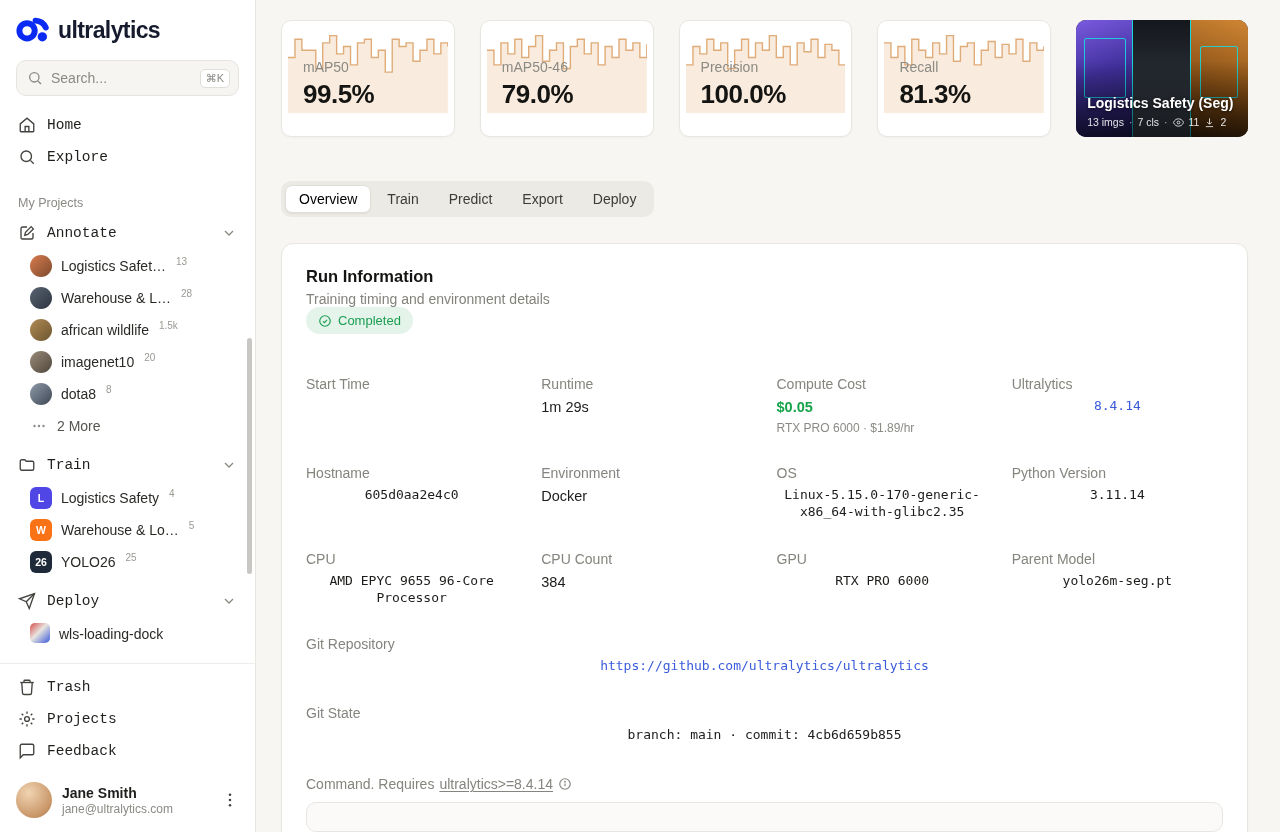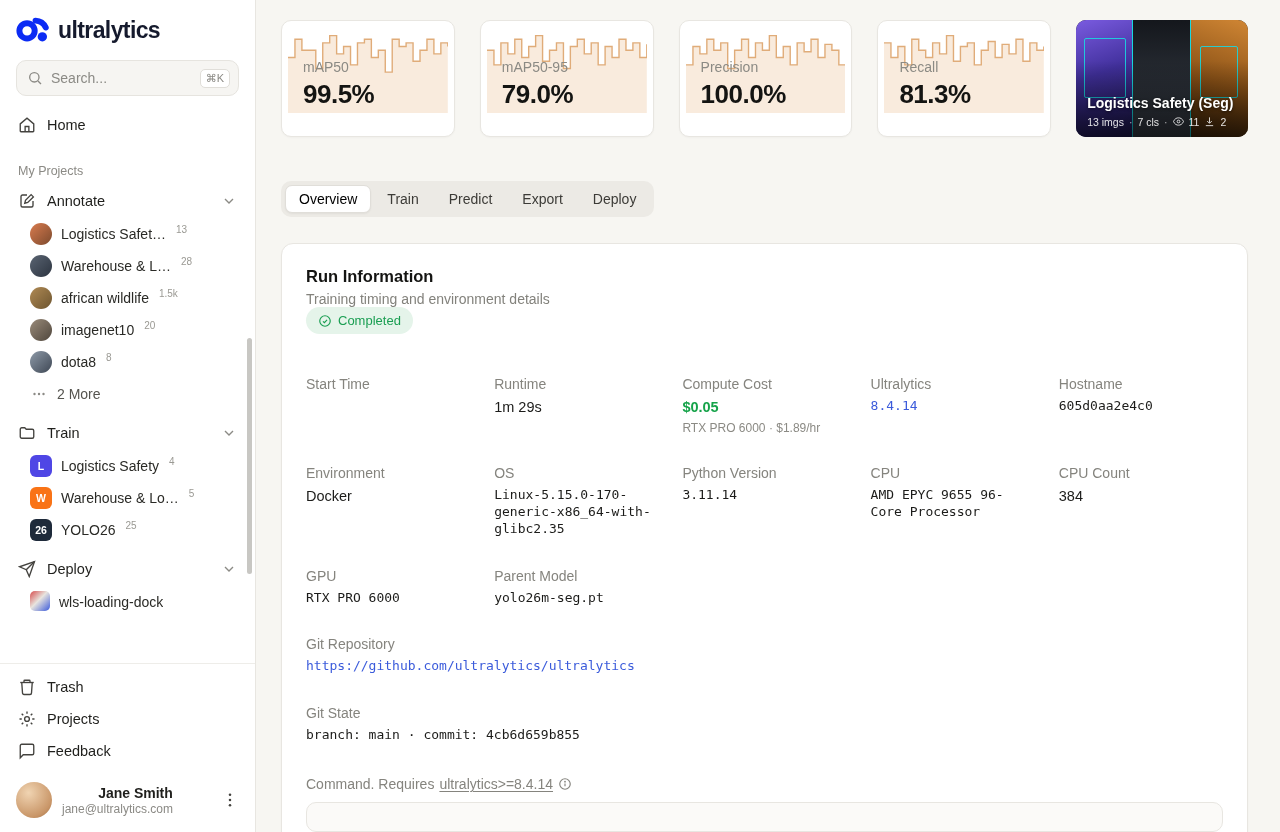--- a/index.html
+++ b/index.html
@@ -17,21 +17,21 @@
   .search-box { margin: 2px 16px 12px 16px; height: 36px; background: #f6f5f2; border: 1px solid #e6e4df;
                 border-radius: 10px; display: flex; align-items: center; gap: 8px; padding: 0 8px 0 10px; }
   .search-box svg { width: 16px; height: 16px; color: #8b8a85; flex: none; }
   .search-box input { border: none; outline: none; background: transparent; flex: 1; min-width: 0;
                       font-size: 14px; color: #55544f; font-family: "Liberation Sans", sans-serif; }
   .search-box input::placeholder { color: #8b8a85; }
   .kbd { font-size: 11px; color: #8b8a85; border: 1px solid #e0ded9; background: #fff;
          border-radius: 5px; padding: 2px 5px; }
 
   .nav-item { display: flex; align-items: center; gap: 11px; height: 30px; margin: 2px 8px;
-              padding: 0 10px; border-radius: 8px; font-size: 14.5px; color: #1f1f1c; cursor: pointer; }
+              padding: 0 10px; border-radius: 8px; font-size: 14.5px; color: #1f1f1c; cursor: pointer; font-family: Liberation Mono, monospace; }
   .nav-item svg { width: 18px; height: 18px; color: #44433f; flex: none; }
   .nav-item .chev { margin-left: auto; width: 16px; height: 16px; color: #8b8a85; }
 
   .projects-label { margin: 22px 18px 6px 18px; font-size: 12.5px; color: #8b8a85; }
 
   .sidebar-scroll { flex: 1; min-height: 0; overflow: hidden; }
   .tree-section { margin-bottom: 8px; }
   .tree-item { display: flex; align-items: flex-start; gap: 9px; height: 32px; margin: 0 8px 0 20px;
                padding: 5px 10px; border-radius: 8px; font-size: 14px; color: #2a2a26; cursor: pointer; }
   .avatar-sm { width: 22px; height: 22px; border-radius: 50%; flex: none; }
@@ -43,21 +43,21 @@
               padding: 5px 10px; border-radius: 8px; font-size: 14px; color: #55544f; cursor: pointer; }
   .more-row svg { width: 18px; height: 18px; color: #8b8a85; }
   .flag-thumb { width: 20px; height: 20px; border-radius: 5px; flex: none;
                 background: linear-gradient(135deg, #d64c4c 0%, #e8e4de 45%, #3b5bdb 100%); }
 
   .sidebar-footer { border-top: 1px solid #eeede9; padding: 6px 0 4px 0; }
   .user-row { display: flex; align-items: center; gap: 10px; padding: 10px 14px 14px 16px; }
   .avatar-lg { width: 36px; height: 36px; border-radius: 50%; flex: none;
                background: radial-gradient(circle at 35% 30%, #f0d4b2, #c99668 70%, #9c6b40); }
   .user-meta { flex: 1; min-width: 0; }
-  .user-name { font-size: 14px; font-weight: 700; color: #1f1f1c; text-align: center; }
+  .user-name { font-size: 14px; font-weight: 700; color: #1f1f1c; }
   .user-email { font-size: 12px; color: #8b8a85; margin-top: 1px; }
   .kebab { width: 22px; height: 22px; display: flex; align-items: center; justify-content: center;
            color: #44433f; cursor: pointer; }
   .vscrollbar { position: absolute; right: 3px; top: 338px; width: 5px; height: 236px;
                 background: #c8c7c3; border-radius: 3px; }
 
   
   .main { flex: 1; min-width: 0; padding: 20px 32px 0 25px; overflow: hidden; }
 
   .metrics-row { display: flex; gap: 25px; }
@@ -71,45 +71,45 @@
   .project-card { flex: 1; height: 117px; border-radius: 10px; position: relative; overflow: hidden;
                   display: flex; cursor: pointer; background: #14161a; }
   .slice { flex: 1; }
   .s1 { background: linear-gradient(160deg, #7a5be0 0%, #41309c 45%, #201a55 100%); box-shadow: inset -1px 0 0 #19d7e0; }
   .s2 { background: linear-gradient(180deg, #14171c 0%, #2c3139 60%, #3a404a 100%); box-shadow: inset -1px 0 0 #19d7e0; }
   .s3 { background: linear-gradient(200deg, #d08634 0%, #8a5116 55%, #46290b 100%); }
   .seg-box { position: absolute; border: 1.5px solid #19d7e0; border-radius: 2px; opacity: 0.9; }
   .proj-overlay { position: absolute; inset: 0; background: linear-gradient(180deg, rgba(0,0,0,0) 35%, rgba(0,0,0,0.62) 100%); }
   .proj-title { position: absolute; left: 11px; bottom: 26px; color: #fff; font-size: 14px; font-weight: 700;
                 text-shadow: 0 1px 3px rgba(0,0,0,0.6); }
-  .proj-stats { position: absolute; left: 11px; bottom: 9px; display: flex; align-items: flex-start; gap: 5px;
+  .proj-stats { position: absolute; left: 11px; bottom: 9px; display: flex; align-items: flex-end; gap: 5px;
                 color: rgba(255,255,255,0.88); font-size: 10.5px; }
   .proj-stats svg { width: 11px; height: 11px; }
   .proj-stats .dot { opacity: 0.7; }
 
   .tabs { display: inline-flex; gap: 2px; margin-top: 44px; background: #eceae5; border-radius: 10px; padding: 4px; }
   .tab { border: 1px solid transparent; background: transparent; font-family: "Liberation Sans", sans-serif;
          font-size: 14px; color: #3c3b37; padding: 5px 13px; border-radius: 7px; cursor: pointer; }
   .tab.active { background: #fff; border-color: #e0ded9; color: #000000; box-shadow: 0 1px 2px rgba(0,0,0,0.05); }
 
   .run-card { margin-top: 26px; background: #fff; border: 1px solid #e8e6e1; border-radius: 12px;
               padding: 23px 24px 24px 24px; box-shadow: 0 1px 2px rgba(0,0,0,0.03); }
   .run-header { display: flex; justify-content: space-between; align-items: flex-start; flex-direction: column; }
   .run-title { font-size: 16.5px; font-weight: 700; color: #141412; }
   .run-subtitle { font-size: 14px; color: #83827c; margin-top: 5px; }
   .status-badge { display: flex; align-items: center; gap: 6px; background: #e5f4ea; color: #1a9e52;
                   border-radius: 999px; padding: 6px 12px; font-size: 13px; font-weight: 500; }
   .status-badge svg { width: 14px; height: 14px; }
 
-  .fields { margin-top: 42px; display: grid; grid-template-columns: 1fr 1fr 1fr 1fr 1fr; column-gap: 24px; row-gap: 30px; }
+  .fields { margin-top: 42px; display: grid; grid-template-columns: 1fr 1fr 1fr 1fr; column-gap: 24px; row-gap: 30px; }
   .field {}
   .span3 { grid-column: 1 / -1; }
   .field-label { font-size: 14px; color: #85847e; margin-bottom: 6px; }
   .field-value { font-size: 14.5px; color: #1c1c1a; line-height: 1.3; }
-  .mono { font-family: "DejaVu Sans Mono", monospace; font-size: 13px; }
+  .mono { font-family: "DejaVu Sans Mono", monospace; font-size: 13px; text-align: center; }
   .green { color: #16a34a; font-weight: 600; }
   .link { color: #3b5bdb; cursor: pointer; }
   .field-sub { font-size: 12px; color: #8b8a84; margin-top: 4px; }
   .field-sub:empty { display: none; }
 
   .cmd-section { margin-top: 32px; }
   .cmd-label { display: flex; align-items: center; gap: 5px; font-size: 14px; color: #85847e; }
   .cmd-req { text-decoration: underline; text-underline-offset: 2px; }
   .cmd-label svg { width: 14px; height: 14px; color: #85847e; }
   .code-block { margin-top: 10px; background: #fbfaf8; border: 1px solid #e8e6e1; border-radius: 10px;
@@ -141,20 +141,27 @@
       <span class="kbd">⌘K</span>
     </div>
 
     <nav>
       <div class="nav-item">
         <svg viewBox="0 0 24 24" fill="none" stroke="currentColor" stroke-width="1.8">
           <path d="M3 10.5 L12 3 L21 10.5 V20 a1 1 0 0 1 -1 1 H4 a1 1 0 0 1 -1 -1 Z"></path>
             <path d="M9.5 21 V14 h5 v7"></path>
         </svg>
         <span>Home</span>
+      </div>
+      <div class="nav-item">
+        <svg viewBox="0 0 24 24" fill="none" stroke="currentColor" stroke-width="1.8">
+          <circle cx="11" cy="11" r="7"></circle>
+            <path d="M16.5 16.5 L21 21"></path>
+        </svg>
+        <span>Explore</span>
       </div>
     </nav>
 
     <div class="projects-label">My Projects</div>
 
     <div class="sidebar-scroll">
 
       <div class="tree-section">
         <div class="nav-item">
           <svg viewBox="0 0 24 24" fill="none" stroke="currentColor" stroke-width="1.8">
@@ -319,21 +326,21 @@
             <path d="M0 14.20 L4.35 14.20 L4.35 5.70 L8.70 5.70 L8.70 10.80 L13.04 10.80 L13.04 10.80 L17.39 10.80 L17.39 19.30 L21.74 19.30 L21.74 7.40 L26.09 7.40 L26.09 4.00 L30.43 4.00 L30.43 12.50 L34.78 12.50 L34.78 9.10 L39.13 9.10 L39.13 17.60 L43.48 17.60 L43.48 7.40 L47.83 7.40 L47.83 5.70 L52.17 5.70 L52.17 14.20 L56.52 14.20 L56.52 10.80 L60.87 10.80 L60.87 21.00 L65.22 21.00 L65.22 5.70 L69.57 5.70 L69.57 9.10 L73.91 9.10 L73.91 7.40 L78.26 7.40 L78.26 15.90 L82.61 15.90 L82.61 10.80 L86.96 10.80 L86.96 5.70 L91.30 5.70 L91.30 12.50 L95.65 12.50 L95.65 7.40 L100.00 7.40 L100.00 9.10" fill="none" stroke="#e0ac79" stroke-width="1.4" vector-effect="non-scaling-stroke"></path>
           </svg>
         <div class="metric-label">mAP50</div>
         <div class="metric-value">99.5%</div>
       </div>
       <div class="metric-card">
         <svg class="spark" viewBox="0 0 100 40" preserveAspectRatio="none">
             <path d="M0 10.80 L4.35 10.80 L4.35 17.60 L8.70 17.60 L8.70 7.40 L13.04 7.40 L13.04 12.50 L17.39 12.50 L17.39 5.70 L21.74 5.70 L21.74 14.20 L26.09 14.20 L26.09 9.10 L30.43 9.10 L30.43 4.00 L34.78 4.00 L34.78 15.90 L39.13 15.90 L39.13 10.80 L43.48 10.80 L43.48 7.40 L47.83 7.40 L47.83 19.30 L52.17 19.30 L52.17 9.10 L56.52 9.10 L56.52 5.70 L60.87 5.70 L60.87 12.50 L65.22 12.50 L65.22 7.40 L69.57 7.40 L69.57 17.60 L73.91 17.60 L73.91 9.10 L78.26 9.10 L78.26 14.20 L82.61 14.20 L82.61 5.70 L86.96 5.70 L86.96 10.80 L91.30 10.80 L91.30 7.40 L95.65 7.40 L95.65 14.20 L100.00 14.20 L100.00 8.08 L100 40 L0 40 Z" fill="rgba(236,190,141,0.30)"></path>
             <path d="M0 10.80 L4.35 10.80 L4.35 17.60 L8.70 17.60 L8.70 7.40 L13.04 7.40 L13.04 12.50 L17.39 12.50 L17.39 5.70 L21.74 5.70 L21.74 14.20 L26.09 14.20 L26.09 9.10 L30.43 9.10 L30.43 4.00 L34.78 4.00 L34.78 15.90 L39.13 15.90 L39.13 10.80 L43.48 10.80 L43.48 7.40 L47.83 7.40 L47.83 19.30 L52.17 19.30 L52.17 9.10 L56.52 9.10 L56.52 5.70 L60.87 5.70 L60.87 12.50 L65.22 12.50 L65.22 7.40 L69.57 7.40 L69.57 17.60 L73.91 17.60 L73.91 9.10 L78.26 9.10 L78.26 14.20 L82.61 14.20 L82.61 5.70 L86.96 5.70 L86.96 10.80 L91.30 10.80 L91.30 7.40 L95.65 7.40 L95.65 14.20 L100.00 14.20 L100.00 8.08" fill="none" stroke="#e0ac79" stroke-width="1.4" vector-effect="non-scaling-stroke"></path>
           </svg>
-        <div class="metric-label">mAP50-95</div>
+        <div class="metric-label">mAP50-46</div>
         <div class="metric-value">79.0%</div>
       </div>
       <div class="metric-card">
         <svg class="spark" viewBox="0 0 100 40" preserveAspectRatio="none">
             <path d="M0 17.60 L4.35 17.60 L4.35 9.10 L8.70 9.10 L8.70 12.50 L13.04 12.50 L13.04 5.70 L17.39 5.70 L17.39 10.80 L21.74 10.80 L21.74 7.40 L26.09 7.40 L26.09 19.30 L30.43 19.30 L30.43 10.80 L34.78 10.80 L34.78 5.70 L39.13 5.70 L39.13 14.20 L43.48 14.20 L43.48 7.40 L47.83 7.40 L47.83 10.80 L52.17 10.80 L52.17 4.00 L56.52 4.00 L56.52 14.20 L60.87 14.20 L60.87 9.10 L65.22 9.10 L65.22 17.60 L69.57 17.60 L69.57 7.40 L73.91 7.40 L73.91 11.48 L78.26 11.48 L78.26 5.70 L82.61 5.70 L82.61 14.20 L86.96 14.20 L86.96 8.08 L91.30 8.08 L91.30 10.80 L95.65 10.80 L95.65 17.60 L100.00 17.60 L100.00 6.72 L100 40 L0 40 Z" fill="rgba(236,190,141,0.30)"></path>
             <path d="M0 17.60 L4.35 17.60 L4.35 9.10 L8.70 9.10 L8.70 12.50 L13.04 12.50 L13.04 5.70 L17.39 5.70 L17.39 10.80 L21.74 10.80 L21.74 7.40 L26.09 7.40 L26.09 19.30 L30.43 19.30 L30.43 10.80 L34.78 10.80 L34.78 5.70 L39.13 5.70 L39.13 14.20 L43.48 14.20 L43.48 7.40 L47.83 7.40 L47.83 10.80 L52.17 10.80 L52.17 4.00 L56.52 4.00 L56.52 14.20 L60.87 14.20 L60.87 9.10 L65.22 9.10 L65.22 17.60 L69.57 17.60 L69.57 7.40 L73.91 7.40 L73.91 11.48 L78.26 11.48 L78.26 5.70 L82.61 5.70 L82.61 14.20 L86.96 14.20 L86.96 8.08 L91.30 8.08 L91.30 10.80 L95.65 10.80 L95.65 17.60 L100.00 17.60 L100.00 6.72" fill="none" stroke="#e0ac79" stroke-width="1.4" vector-effect="non-scaling-stroke"></path>
           </svg>
         <div class="metric-label">Precision</div>
         <div class="metric-value">100.0%</div>
       </div>

